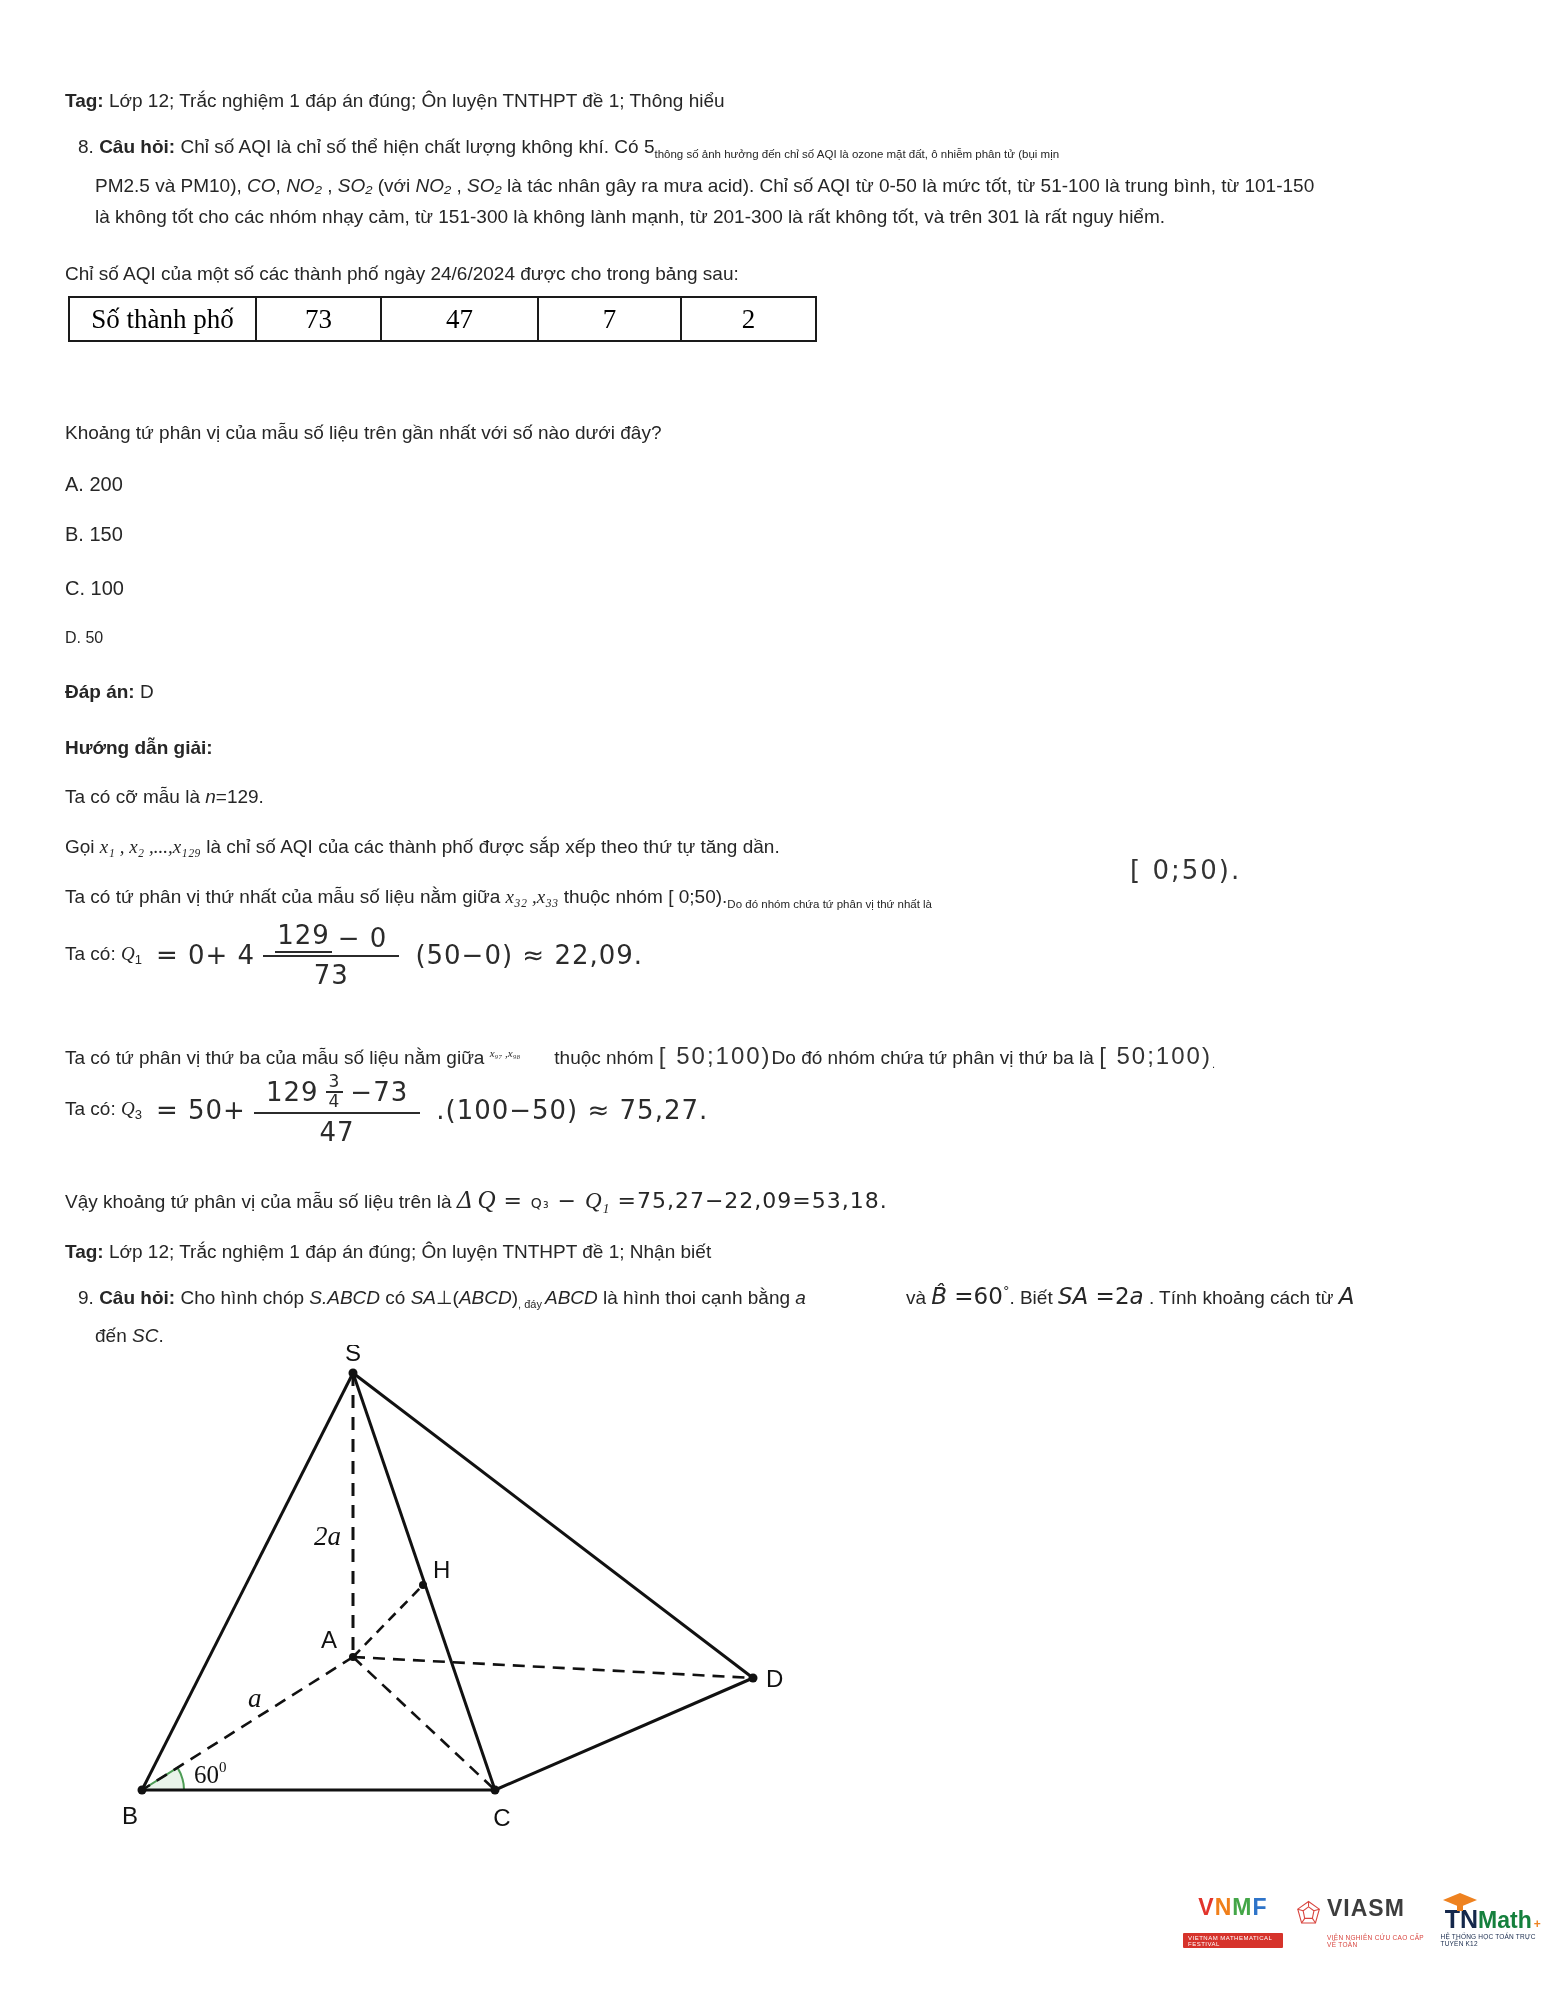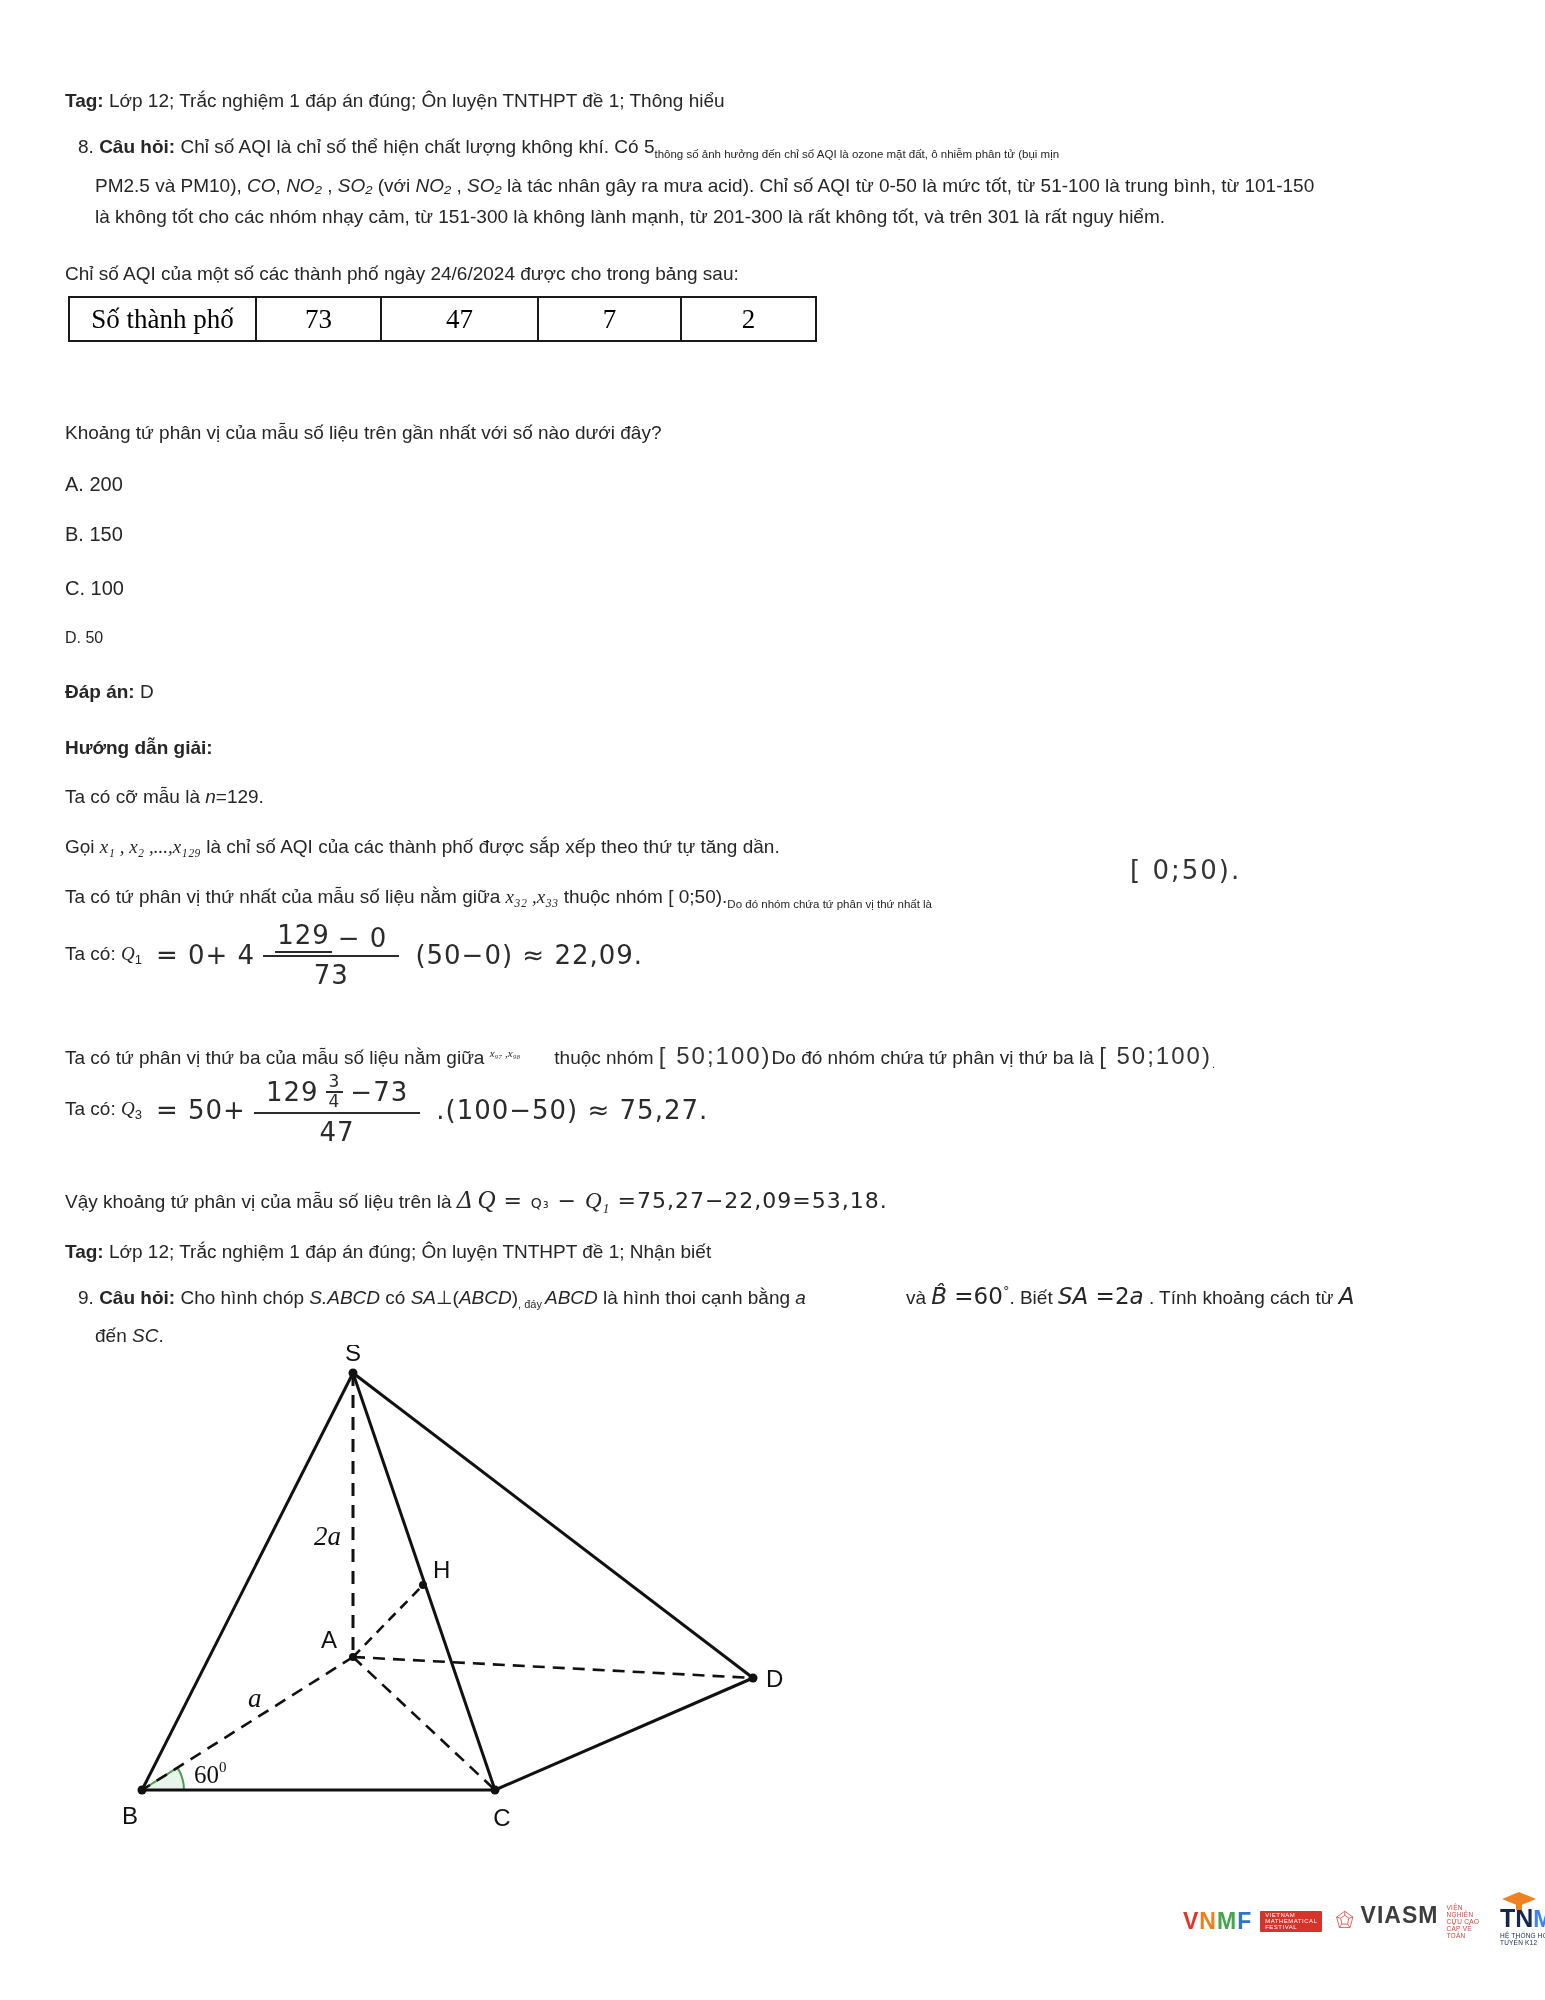--- a/index.html
+++ b/index.html
@@ -48,21 +48,21 @@
   .opt{font-size:20px;}
   .opt-small{font-size:16px;}
 
   
   svg text{font-family:"Liberation Sans",sans-serif;font-size:24px;fill:#111;}
   svg .len{font-family:"Liberation Serif",serif;font-style:italic;font-size:27px;}
   svg .ang{font-family:"Liberation Serif",serif;font-size:25px;}
 
   
   .footer{display:flex;align-items:center;gap:14px;}
-  .logo-col{display:flex;flex-direction:row;align-items:center;gap:8px;}
+  .logo-col{display:flex;flex-direction:column;align-items:center;gap:14px;}
   .vnmf-letters{font-size:23px;font-weight:900;letter-spacing:1px;line-height:1;}
   .vnmf-bar{font-size:6px;color:#fff;padding:1.5px 5px;letter-spacing:.5px;line-height:1;border-radius:1px;}
   .viasm{display:flex;gap:7px;}
   .viasm-name{font-size:23px;font-weight:bold;color:#3d3d3d;letter-spacing:1px;line-height:1;}
   .viasm-sub{font-size:6.5px;letter-spacing:.3px;}
   .tnm{position:relative;display:flex;flex-direction:column;align-items:center;gap:1px;padding-top:10px;}
   .tnm-row{display:flex;align-items:baseline;line-height:1;}
   .tnm-tn{font-size:25px;font-weight:900;}
   .tnm-math{font-size:23px;font-weight:700;}
   .tnm-plus{font-size:12px;font-weight:900;margin-left:2px;}
@@ -261,18 +261,18 @@
       <div class="viasm-sub" style="color: rgb(216, 69, 63);">VIỆN NGHIÊN CỨU CAO CẤP VỀ TOÁN</div>
     </div>
   </div>
   <div class="tnm">
     <svg class="tnm-cap" width="34" height="20" viewBox="0 0 34 20">
       <polygon points="17,0 34,7 17,14 0,7" style="fill: rgb(238, 130, 32);"></polygon>
       <rect x="14" y="12" width="6" height="6" style="fill: rgb(238, 130, 32);"></rect>
     </svg>
     <div class="tnm-row">
       <span class="tnm-tn" style="color: rgb(21, 40, 75);">TN</span>
-      <span class="tnm-math" style="color: #3b82f6;">Math</span>
+      <span class="tnm-math" style="color: #15803d;">Math</span>
       <span class="tnm-plus" style="color: rgb(238, 130, 32);">+</span>
     </div>
     <div class="tnm-sub" style="color: rgb(21, 40, 75);">HỆ THỐNG HỌC TOÁN TRỰC TUYẾN K12</div>
   </div>
 </div>
 
 </body></html>

